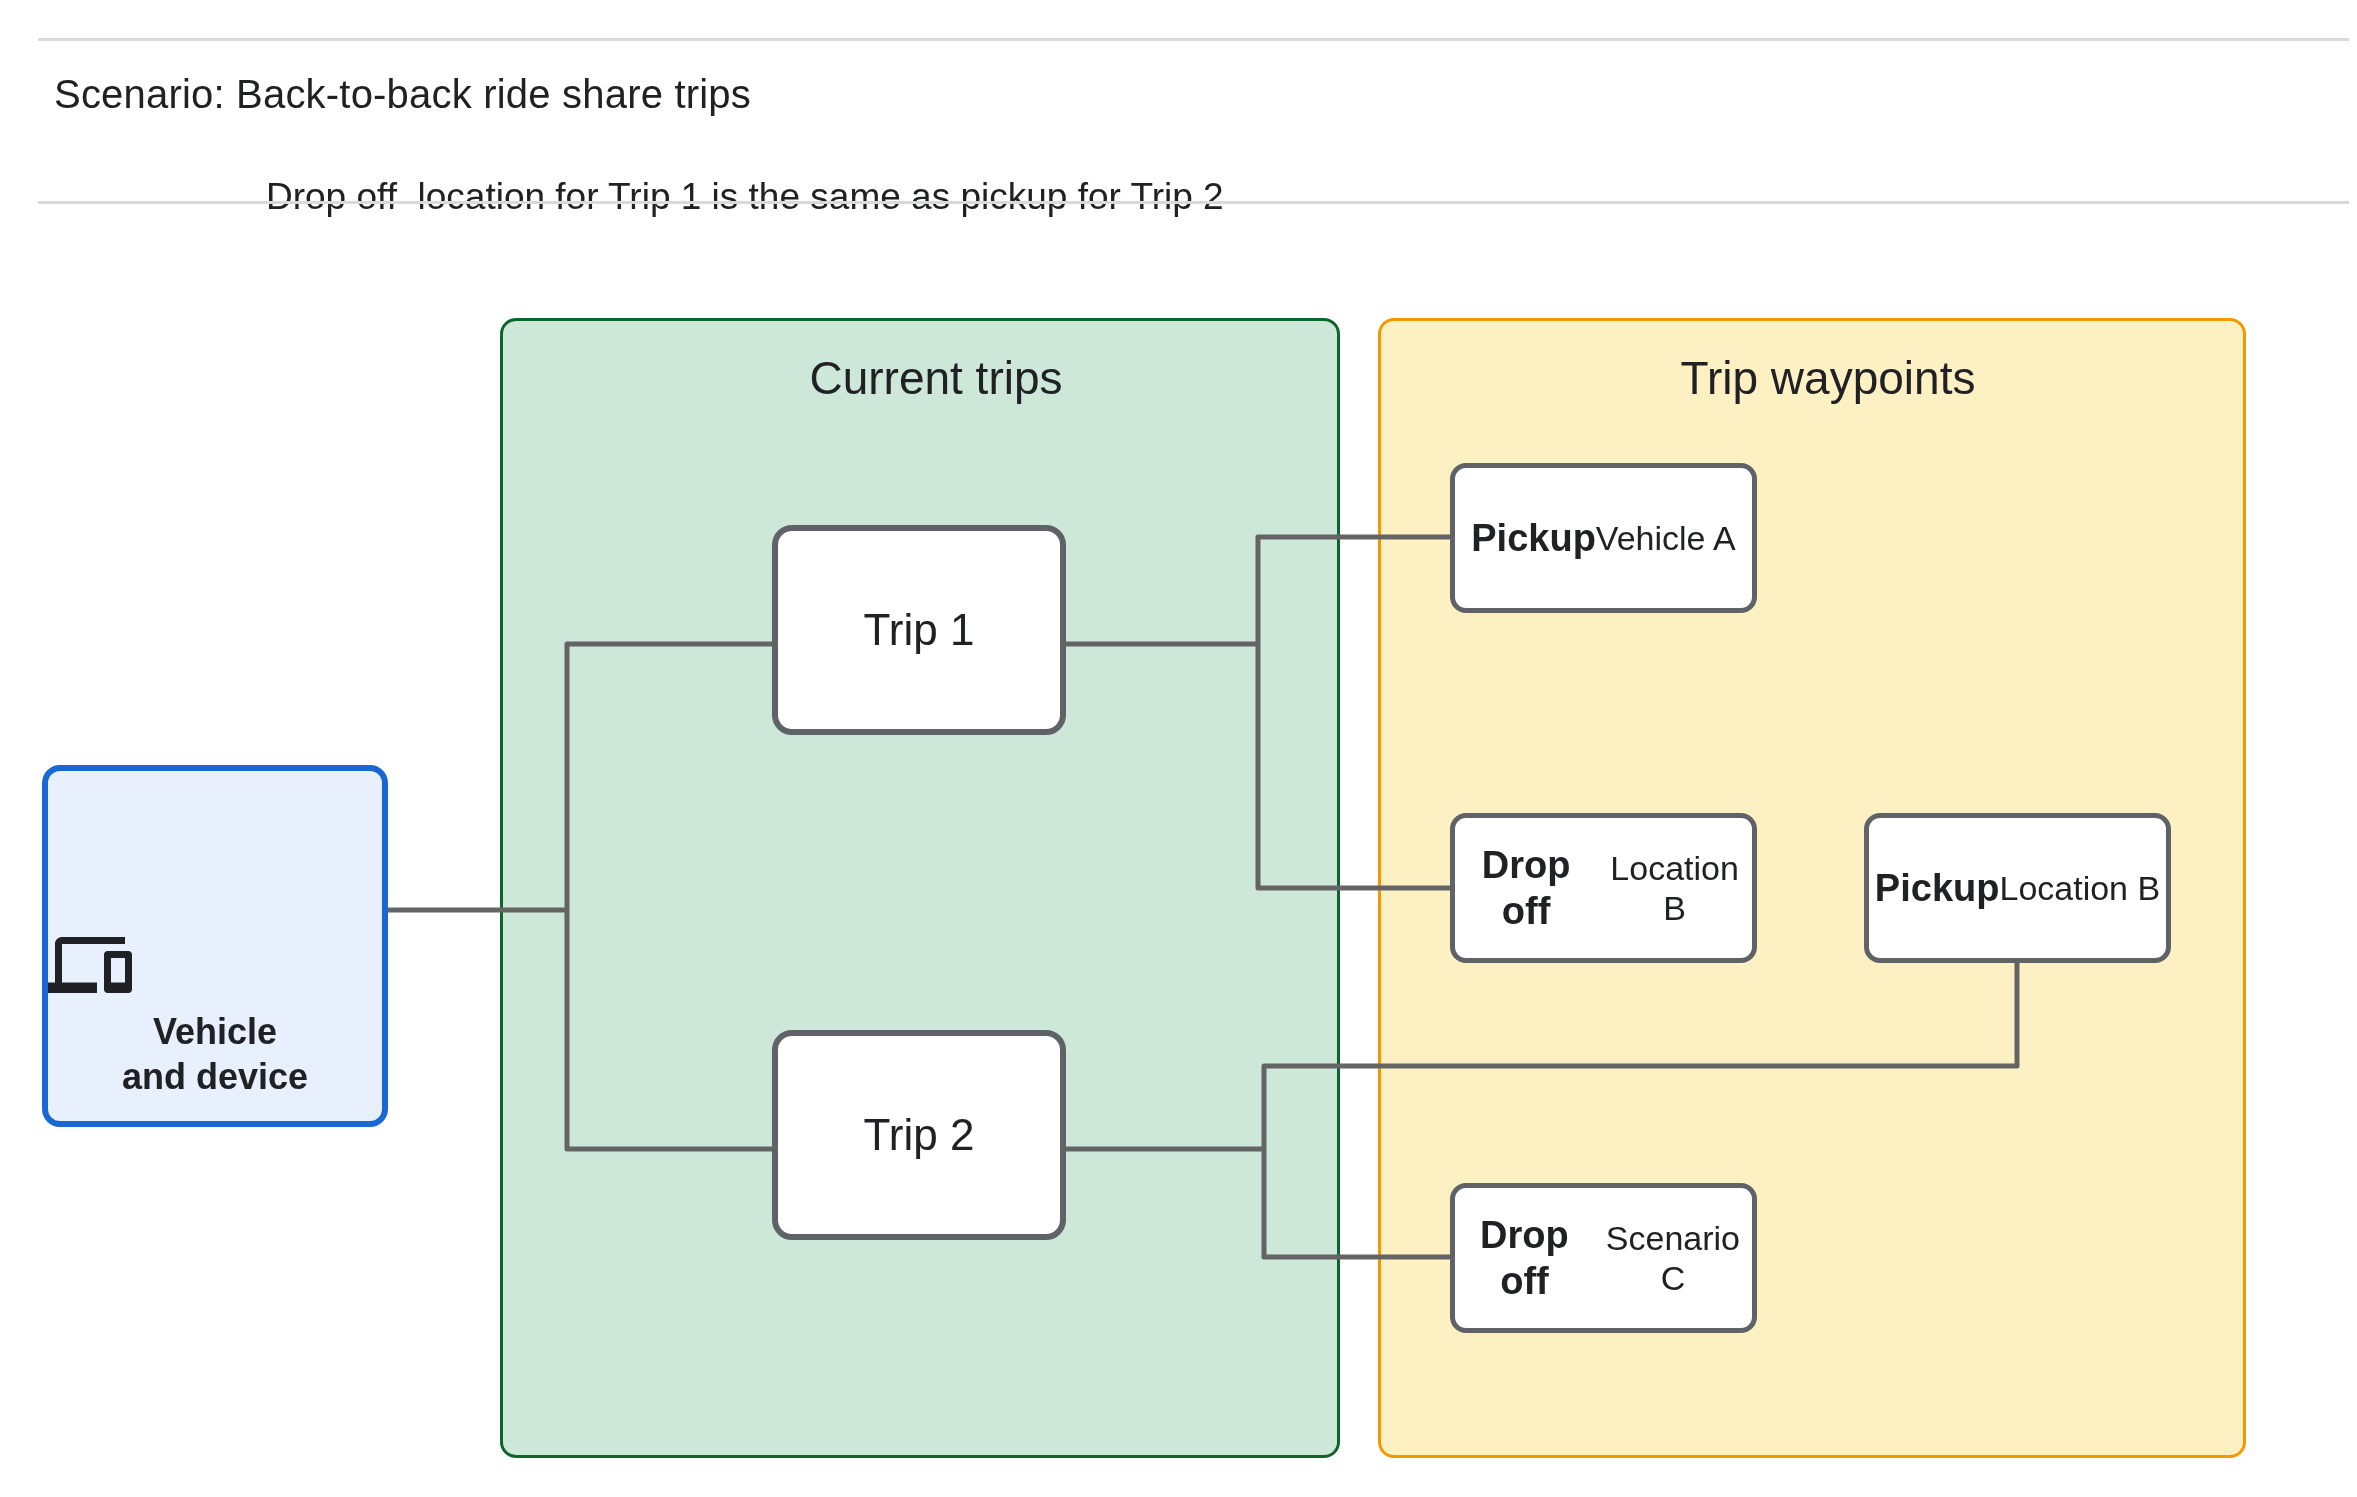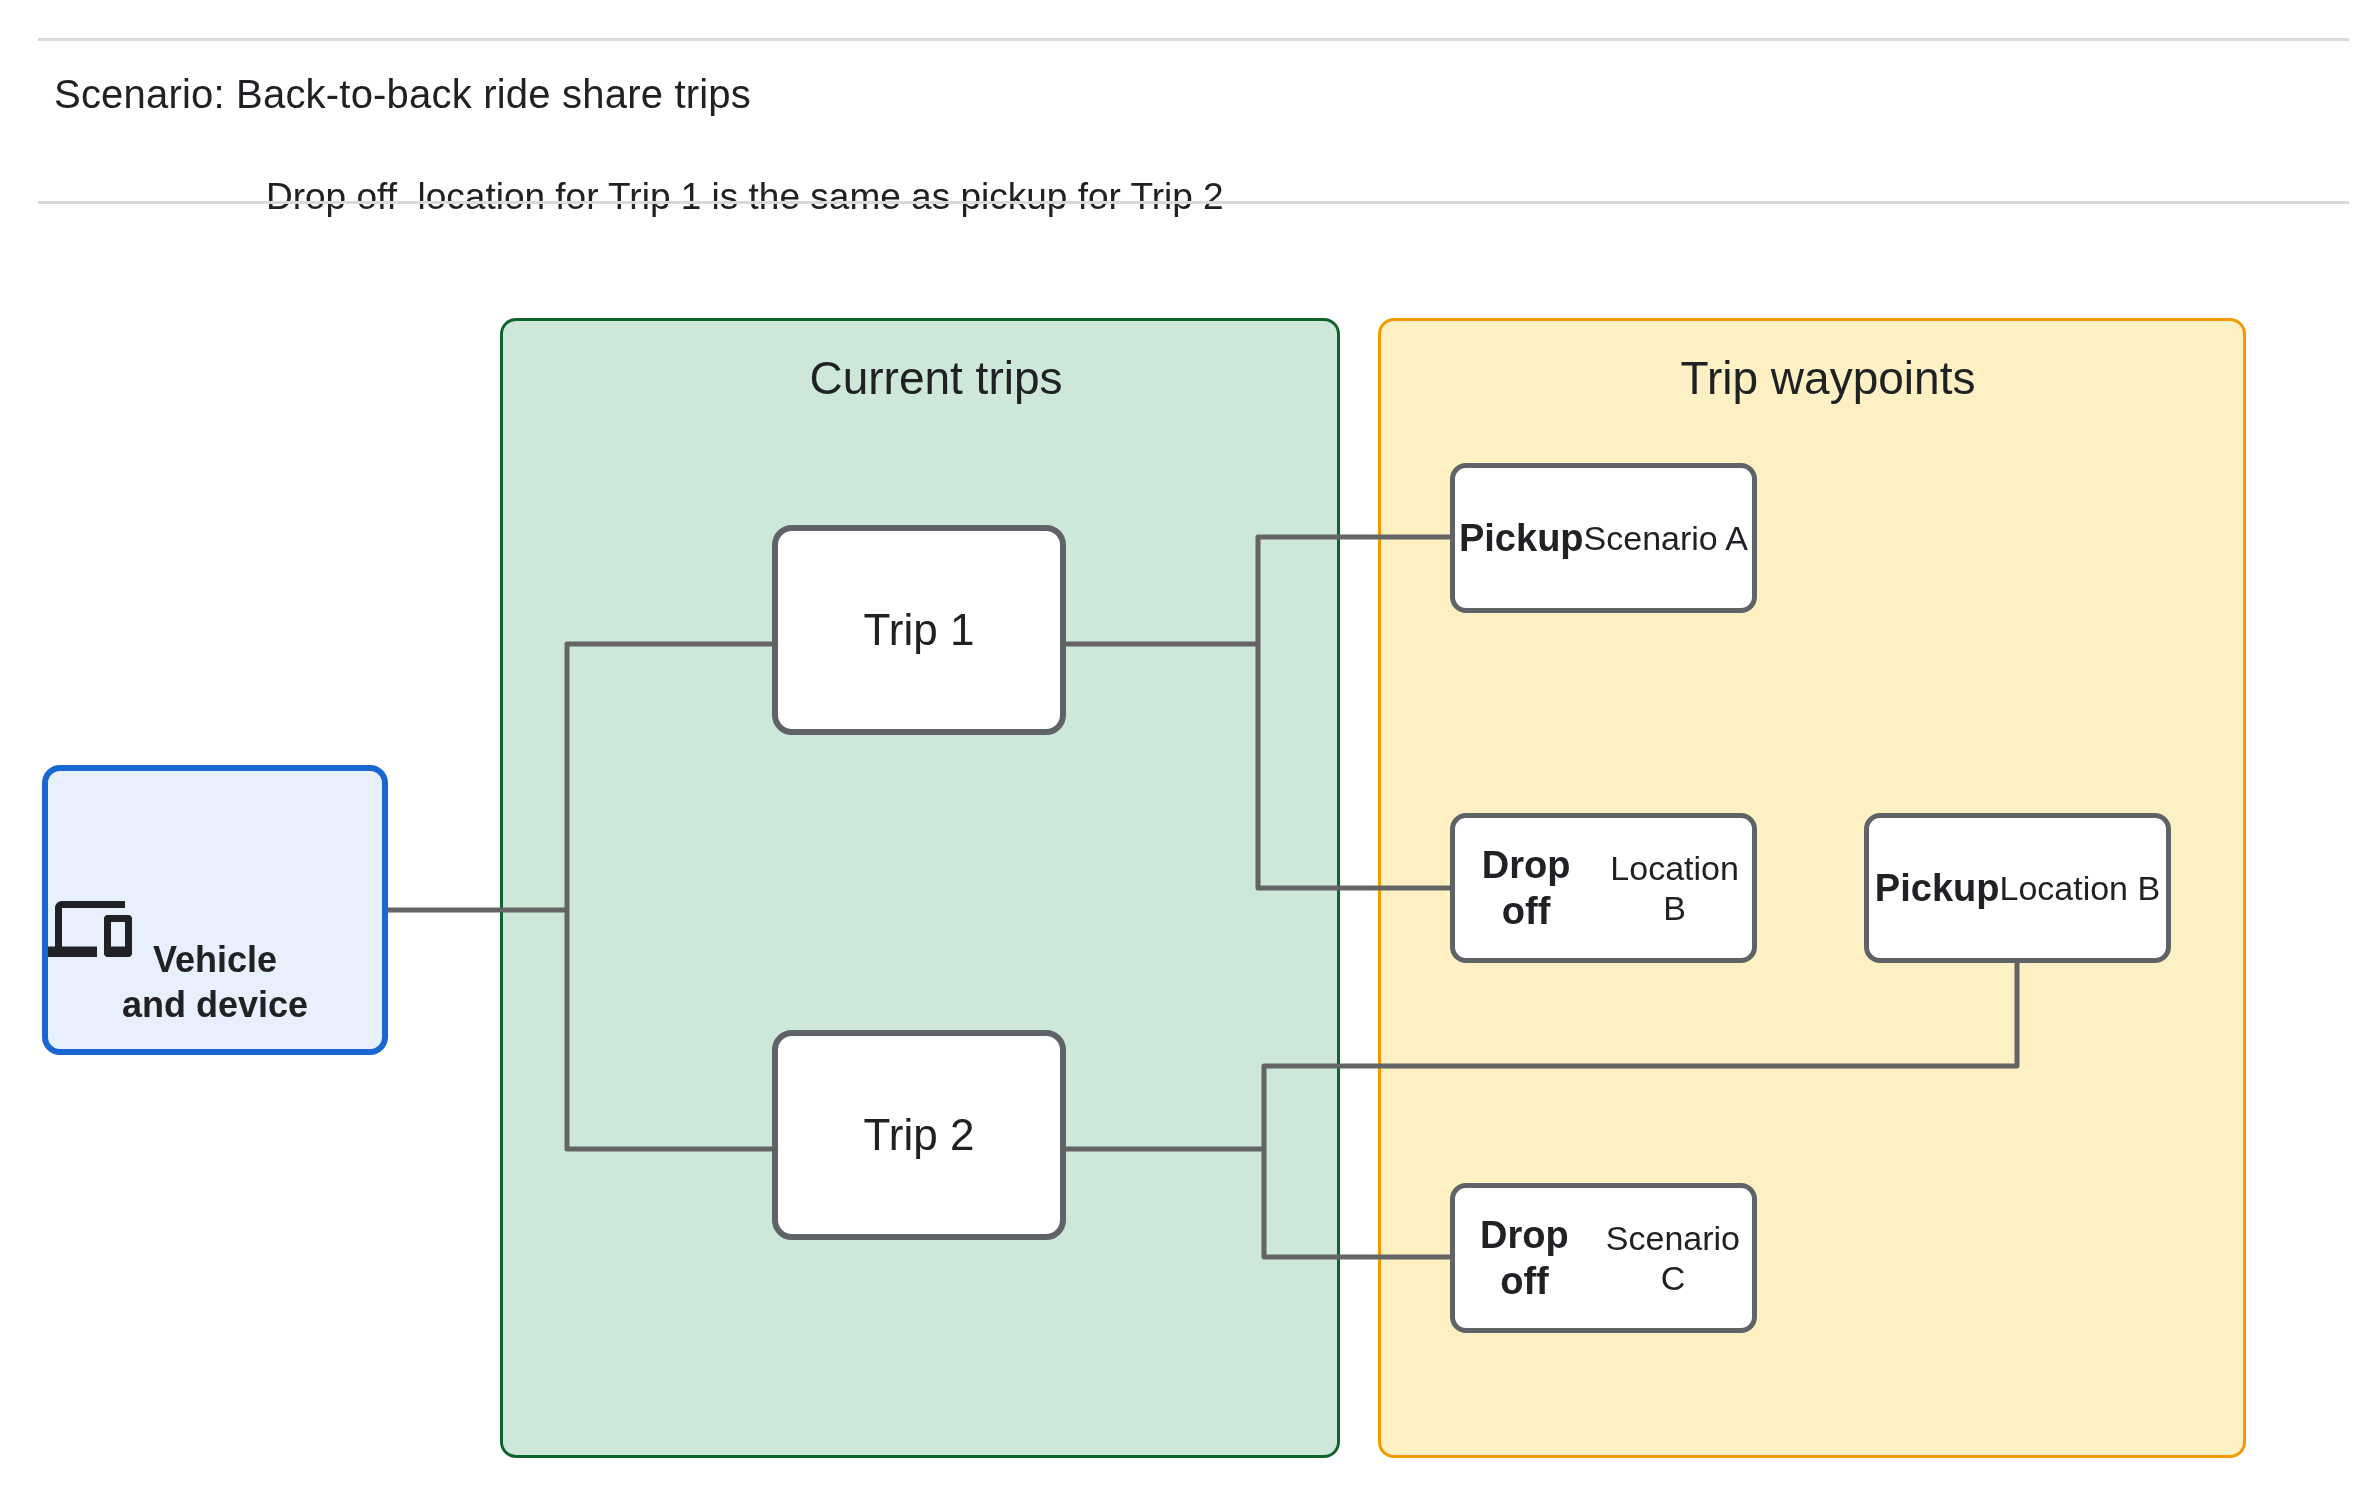--- a/index.html
+++ b/index.html
@@ -101,21 +101,21 @@
     display: flex;
     flex-direction: row;
     align-items: center;
     justify-content: center;
     text-align: center;
   }
   .node-vehicle {
     left: 42px;
     top: 765px;
     width: 346px;
-    height: 290px;
+    height: 362px;
     background: var(--blue-fill);
     border: 6px solid var(--accent-blue);
     border-radius: 18px;
     justify-content: flex-start;
   }
   .vehicle-icon-wrap {
     margin-top: 38px;
     height: 84px;
     display: flex;
     align-items: center;
@@ -202,21 +202,21 @@
 
   <div class="node node-trip node-trip1">
     <span>Trip 1</span>
   </div>
   <div class="node node-trip node-trip2">
     <span>Trip 2</span>
   </div>
 
   <div class="node node-waypoint wp-a">
     <div class="wp-title">Pickup</div>
-    <div class="wp-subtitle">Scenario A</div>
+    <div class="wp-subtitle">Vehicle A</div>
   </div>
   <div class="node node-waypoint wp-b">
     <div class="wp-title">Drop off</div>
     <div class="wp-subtitle">Location B</div>
   </div>
   <div class="node node-waypoint wp-b2">
     <div class="wp-title">Pickup</div>
     <div class="wp-subtitle">Location B</div>
   </div>
   <div class="node node-waypoint wp-c">

